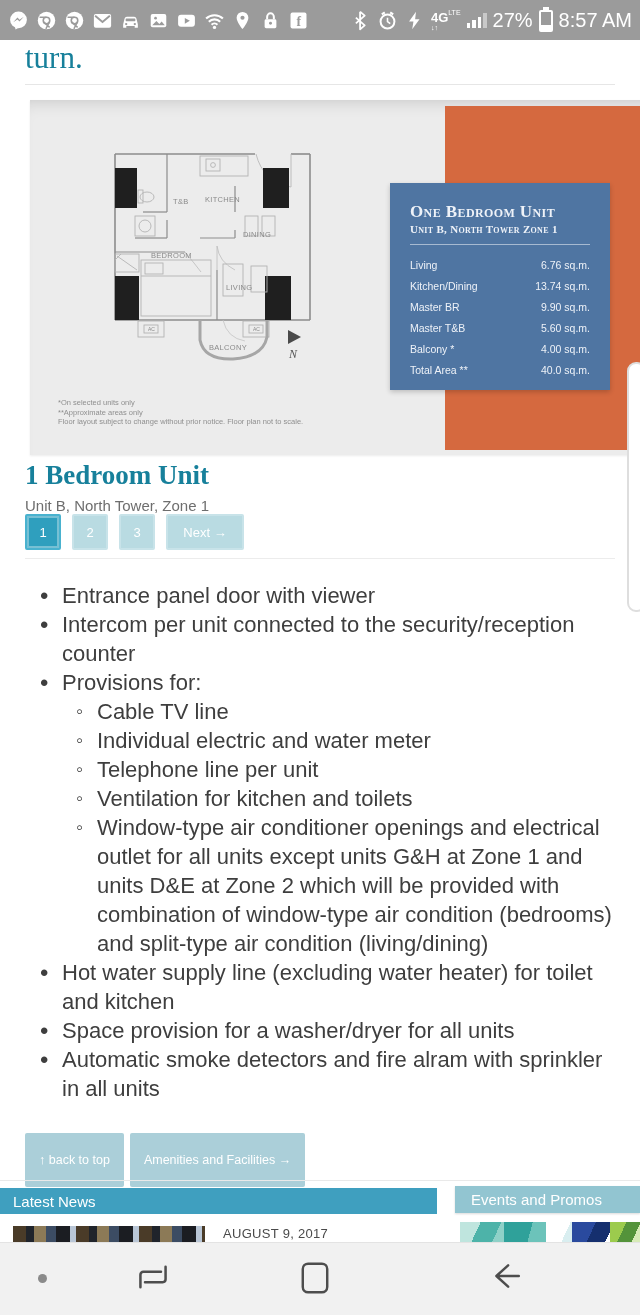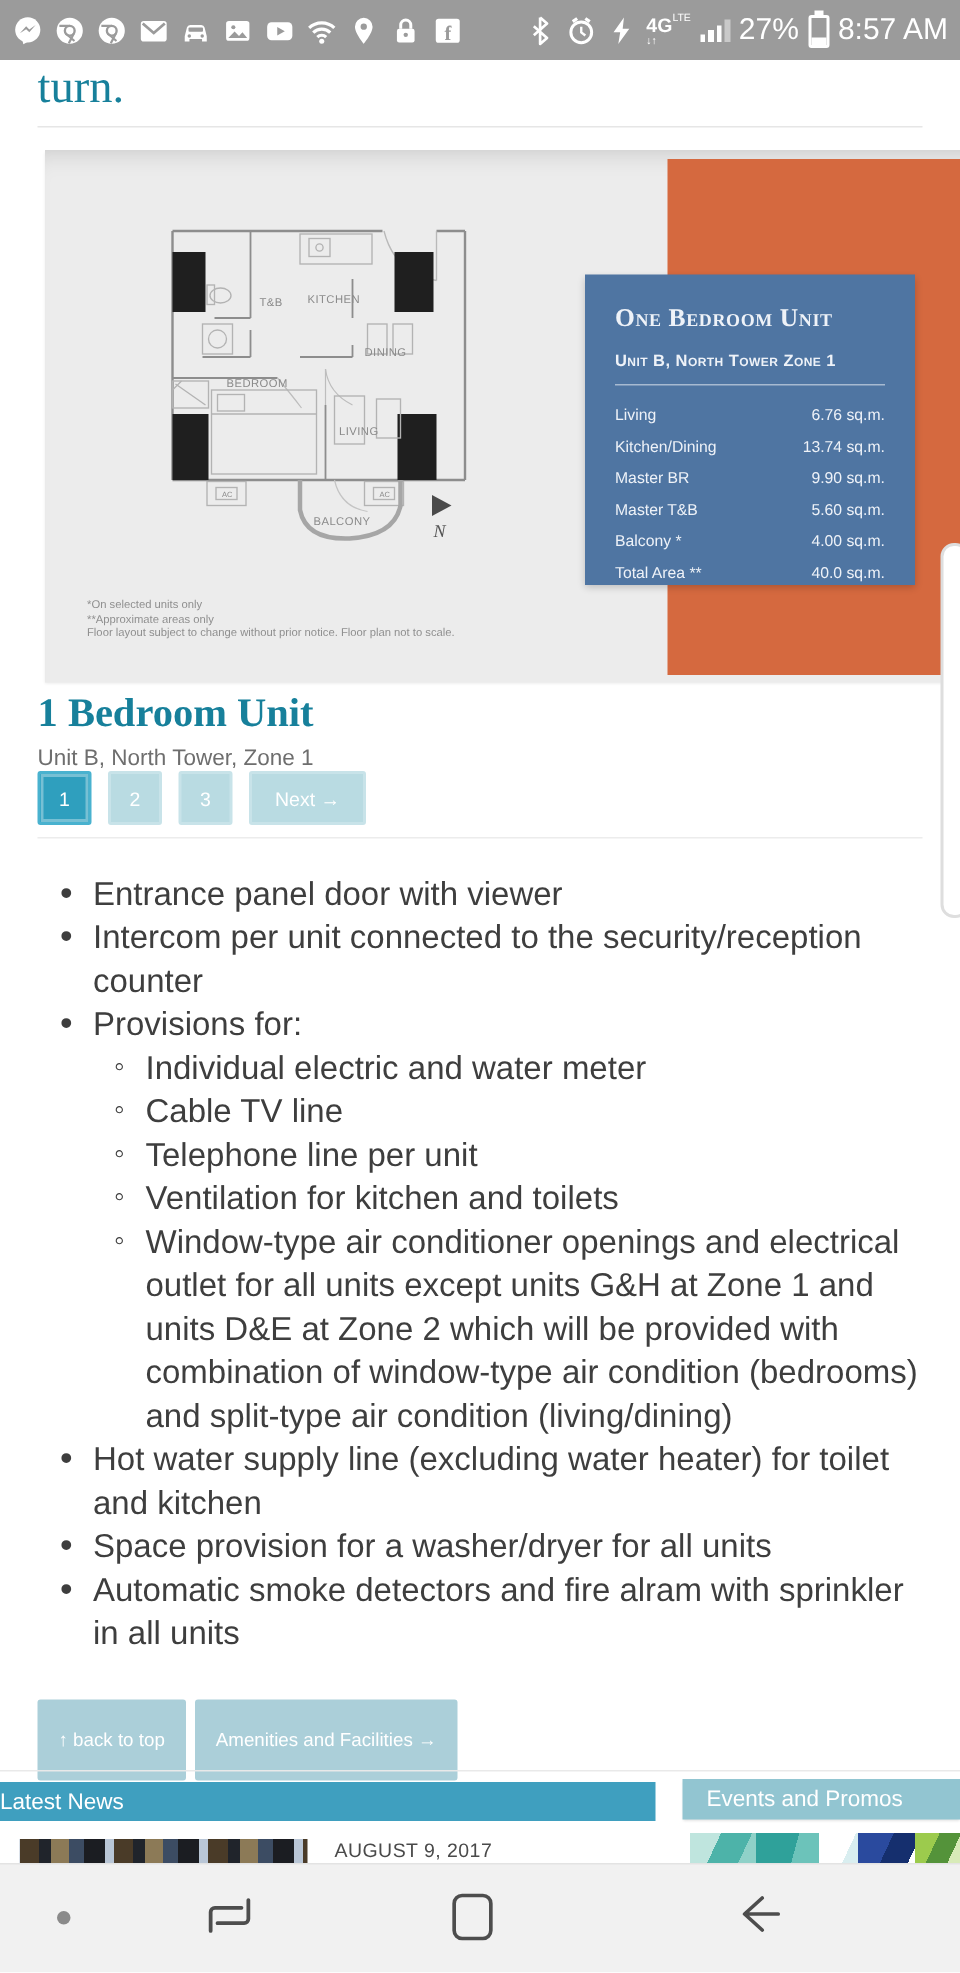--- a/index.html
+++ b/index.html
@@ -31,22 +31,22 @@
   
   .fp-card { position:absolute; left:30px; top:100px; width:624px; height:355px; background:#ececec;
     box-shadow:inset 0 14px 18px -14px rgba(0,0,0,.18), 0 1px 2px rgba(0,0,0,.08); overflow:hidden; }
   .fp-orange { position:absolute; left:415px; top:6px; right:2px; height:344px; background:#d5693f; }
   .fp-plan { position:absolute; left:75px; top:42px; }
   .fp-fineprint { position:absolute; left:28px; top:298px; font-size:7.5px; line-height:9.5px; color:#8f8f8f; }
   .fp-panel { position:absolute; left:360px; top:83px; width:220px; height:207px; background:#4f75a2;
     color:#eef2f8; padding:20px 20px 0 20px; box-shadow:0 2px 5px rgba(0,0,0,.2); }
   .fp-panel h2 { font-family:"Liberation Serif", serif; font-variant:small-caps; font-weight:bold;
     font-size:17px; letter-spacing:.4px; line-height:1.05; }
-  .fp-panel h3 { font-family:Liberation Sans, sans-serif; font-variant:small-caps; font-weight:bold;
-    font-size:11px; letter-spacing:.3px; margin-top:14px; }
+  .fp-panel h3 { font-family:Liberation Serif, serif; font-variant:small-caps; font-weight:bold;
+    font-size:11px; letter-spacing:.3px; margin-top:2px; }
   .fp-panel hr { border:0; border-top:1px solid rgba(255,255,255,.5); margin:9px 0 10px 0; }
   .fp-row { display:flex; justify-content:space-between; font-size:10.5px; line-height:21px; }
   .fp-row .v { text-align:right;margin-left:24px; }
   svg text.lbl { fill:#8a8a8a; font-family:"Liberation Sans", sans-serif; font-size:7.5px; letter-spacing:.3px; }
   svg text.lbl-s { fill:#8a8a8a; font-family:"Liberation Sans", sans-serif; font-size:5px; }
 
   
   .unit-title { position:absolute; left:25px; top:460px; font-family:"Liberation Serif", serif;
     font-size:27px; color:#17809b; }
   .unit-sub { position:absolute; left:25px; top:497px; font-size:15px; color:#6e6e6e; }
@@ -65,21 +65,21 @@
   .features li ul > li { position:relative; padding-left:35px; margin-left:0; }
   .features li ul > li:before { content:"\25E6"; position:absolute; left:14px; top:0; font-size:20px; }
 
   
   .foot-btns { position:absolute; left:25px; top:1133px; display:flex; gap:6px; }
   .tealbtn { background:#abcfd9; color:#fff; font-size:12.5px; padding:20px 14px; border-radius:2px; border:0; }
   .divider3 { position:absolute; left:0; top:1180px; width:640px; height:1px; background:#e9e9e9; }
 
   
   .news-bar { position:absolute; left:0; top:1188px; width:437px; height:26px; background:#3f9fbf;
-    color:#fff; font-size:15px; display:flex; align-items:center; }
+    color:#fff; font-size:15px; display:flex; align-items:center; padding-left:13px; }
   .events-bar { position:absolute; left:455px; top:1186px; width:185px; height:27px; background:#92c5d1;
     color:#fff; font-size:15px; display:flex; align-items:center; padding-left:16px; box-shadow:0 1px 2px rgba(0,0,0,.15); }
   .news-thumb { position:absolute; left:13px; top:1226px; width:192px; height:22px;
     background:repeating-linear-gradient(90deg,#4a3b28 0 13px,#20242b 13px 21px,#8c7a57 21px 33px,#3c4c63 33px 43px,#1b1d22 43px 57px,#b9c6d6 57px 63px); }
   .news-date { position:absolute; left:223px; top:1226px; font-size:13px; color:#4a4a4a; letter-spacing:.3px; }
   .events-banner { position:absolute; left:460px; top:1222px; width:180px; height:24px; overflow:hidden; background:#eaf4f2; }
   .eb-shape { position:absolute; top:0; bottom:0; }
 
   
   .scrollbar { position:absolute; right:-6px; top:362px; width:19px; height:250px; background:#fff;
@@ -309,22 +309,22 @@
   <div class="pg next">Next →</div>
 </div>
 <div class="divider2"></div>
 
 <div class="features">
   <ul>
     <li>Entrance panel door with viewer</li>
     <li>Intercom per unit connected to the security/reception counter</li>
     <li><span>Provisions for:</span>
       <ul>
+        <li>Cable TV line</li>
         <li>Individual electric and water meter</li>
-        <li>Cable TV line</li>
         <li>Telephone line per unit</li>
         <li>Ventilation for kitchen and toilets</li>
         <li>Window-type air conditioner openings and electrical outlet for all units except units G&amp;H at Zone 1 and units D&amp;E at Zone 2 which will be provided with combination of window-type air condition (bedrooms) and split-type air condition (living/dining)</li>
       </ul>
     </li>
     <li>Hot water supply line (excluding water heater) for toilet and kitchen</li>
     <li>Space provision for a washer/dryer for all units</li>
     <li>Automatic smoke detectors and fire alram with sprinkler in all units</li>
   </ul>
 </div>

